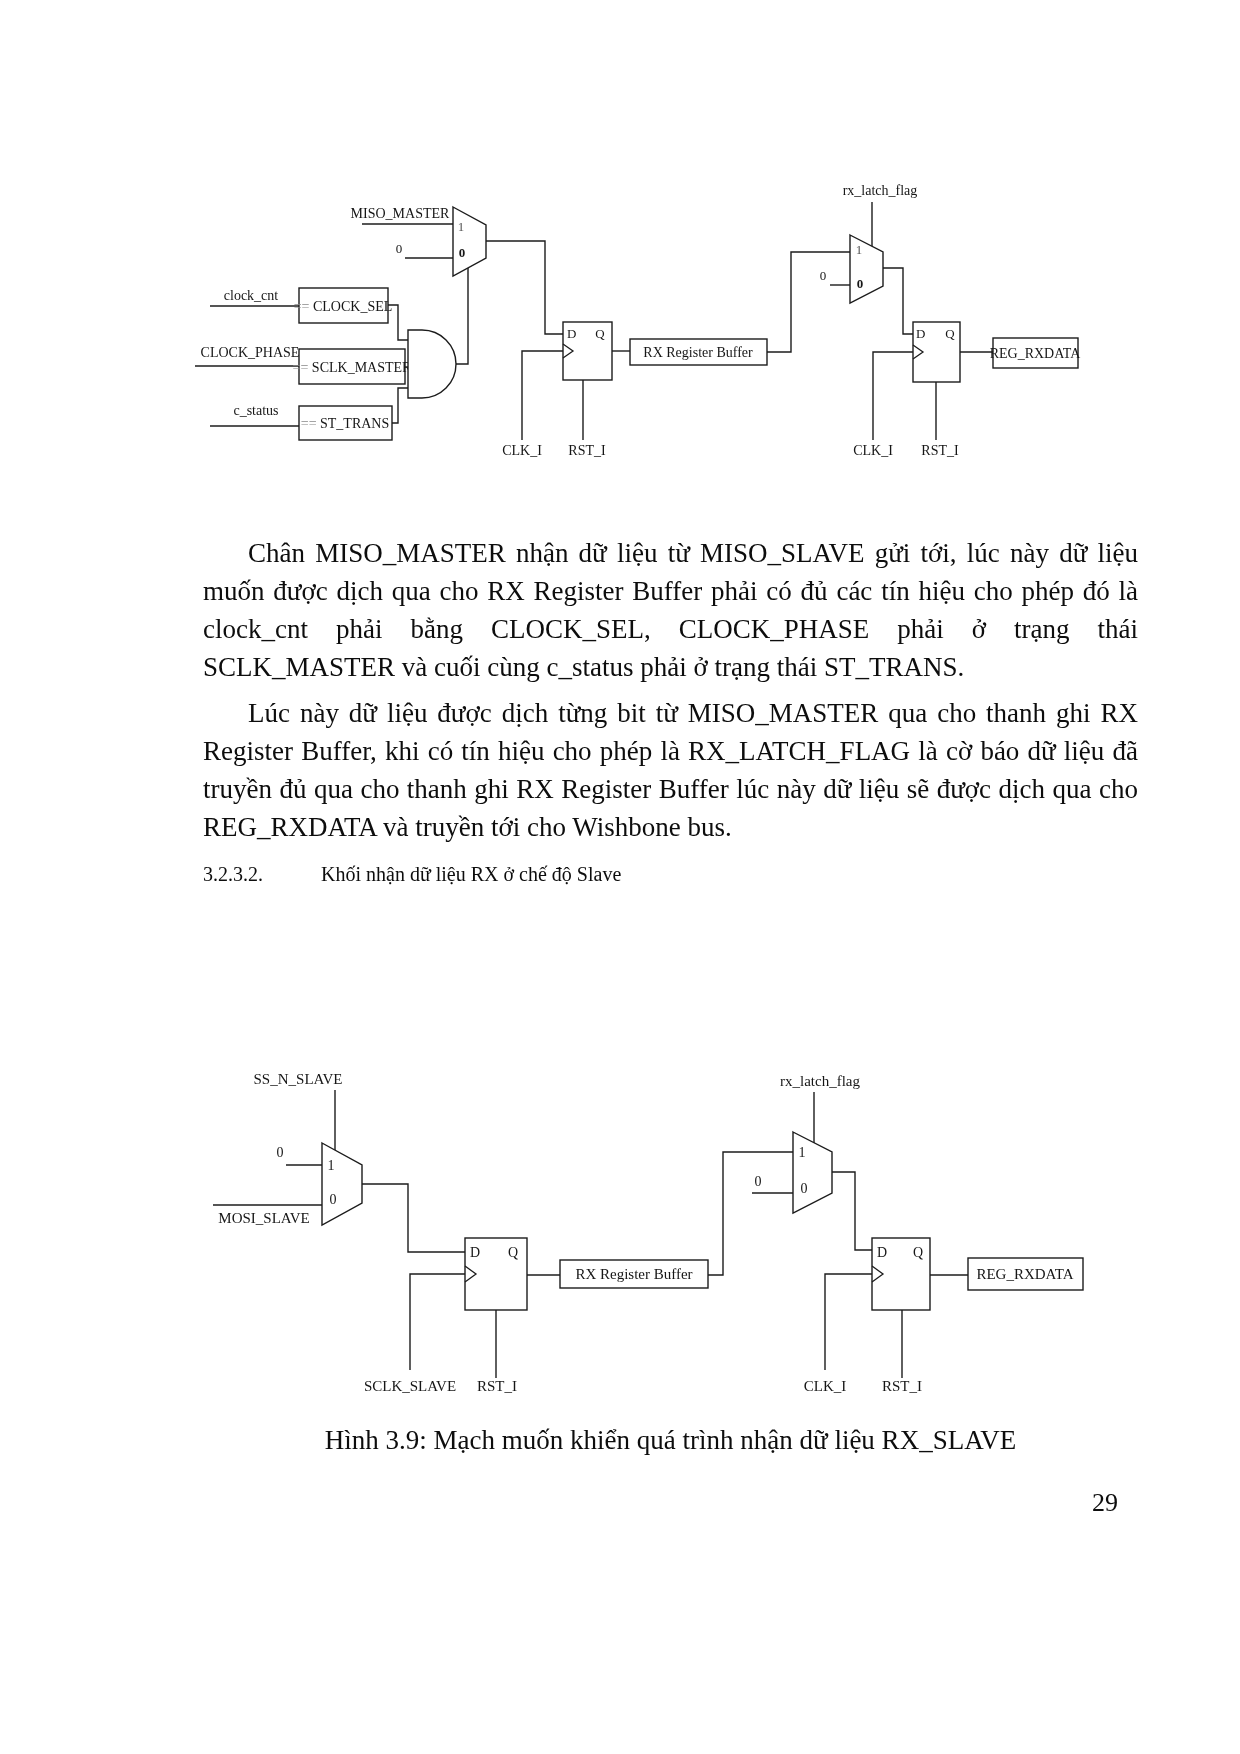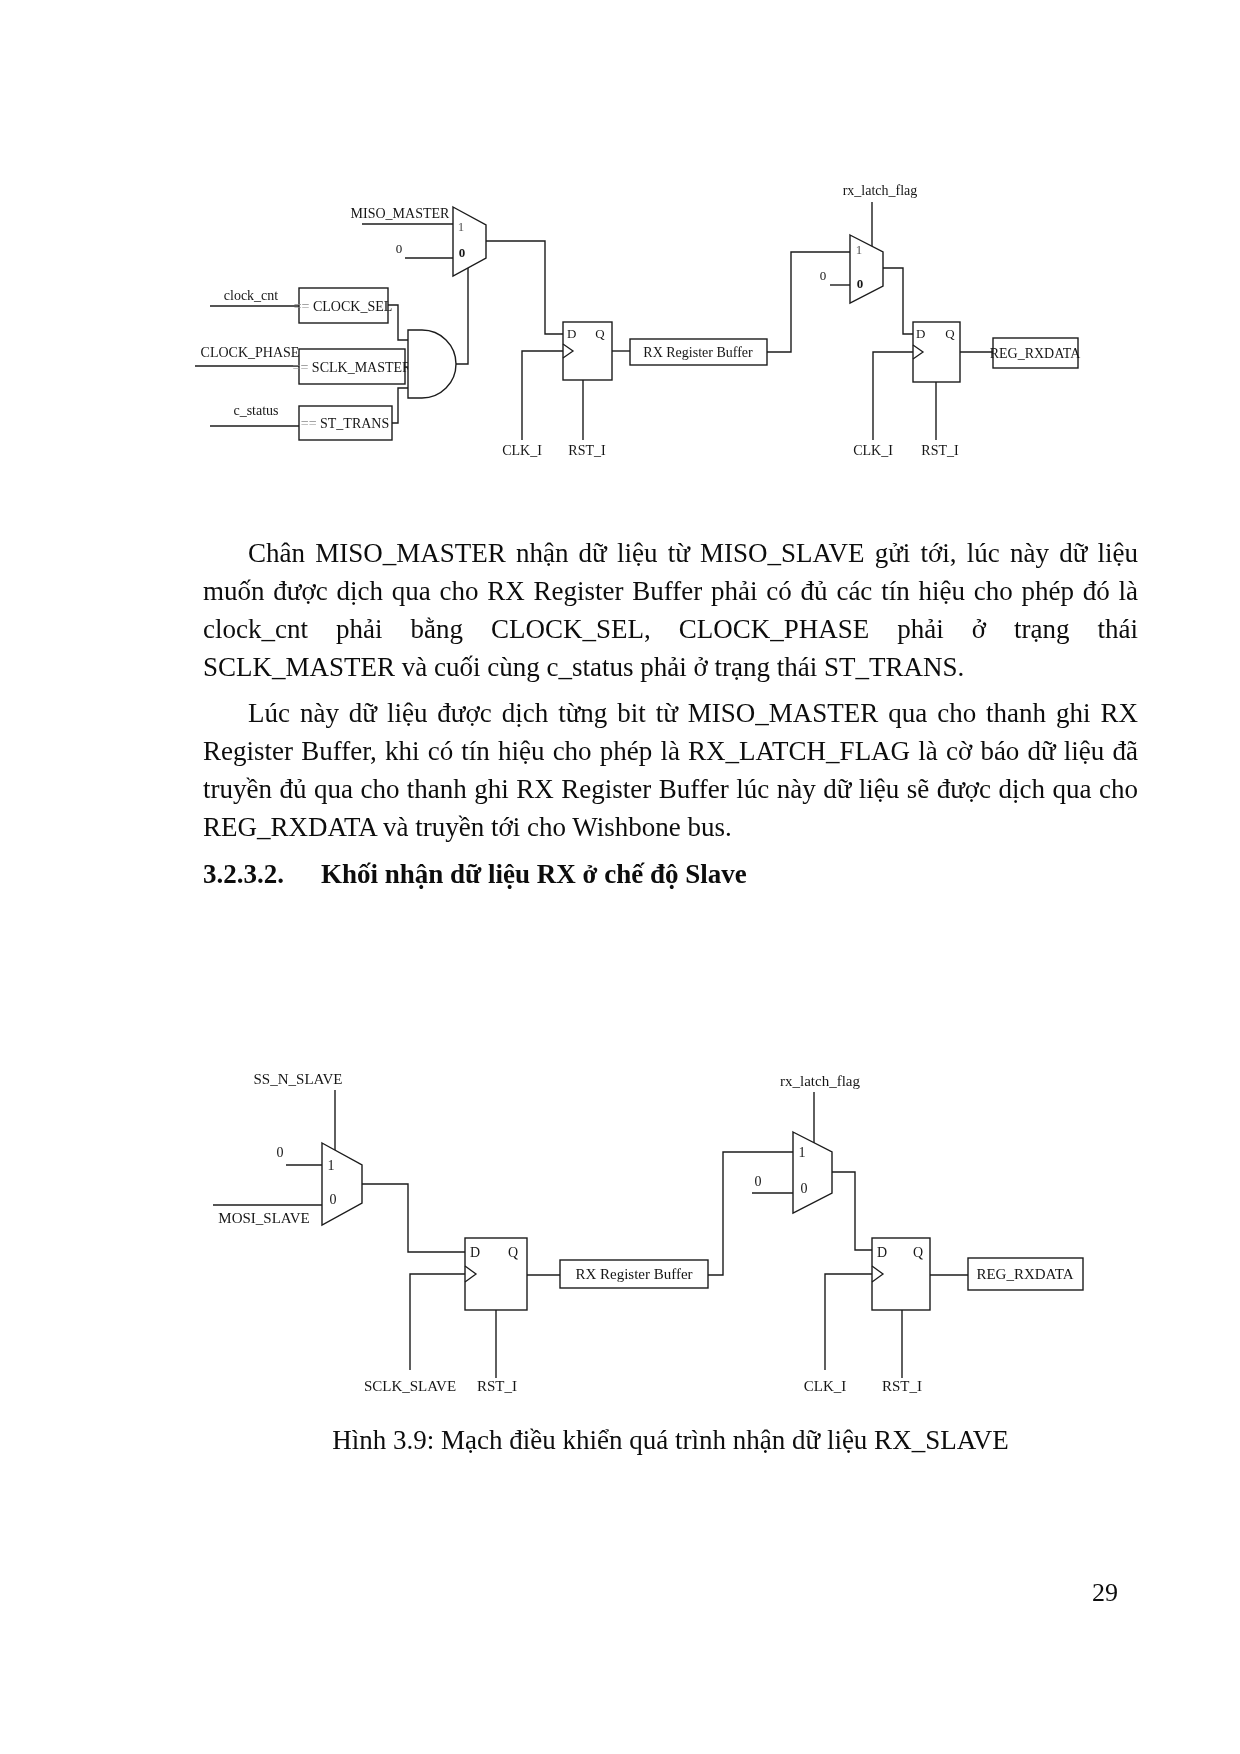--- a/index.html
+++ b/index.html
@@ -23,25 +23,25 @@
     position:absolute;left:203px;width:935px;
     text-align:center;font-size:27px;line-height:32px;white-space:nowrap;
   }
   .body-par{
     position:absolute;left:203px;width:935px;margin:0;
     font-size:27px;line-height:38px;
     text-align:justify;text-indent:45px;
   }
   .heading{
     position:absolute;left:203px;width:935px;
-    font-size:27px;line-height:32px;font-weight:bold;
+    font-size:20px;line-height:32px;font-weight:normal;
   }
   .heading .h-num{display:inline-block;width:118px;}
   .page-number{
-    position:absolute;left:1092px;top:1578px;
+    position:absolute;left:1092px;top:1488px;
     font-size:26px;
   }
 </style>
 </head>
 <body>
 
 <div class="page">
 
   <svg class="fig" style="left:150px;top:150px;" width="940" height="310" viewBox="0 0 940 310">
 
@@ -167,18 +167,18 @@
     <path class="wire" d="M645,310 V214 H692"></path>
     <text x="645" y="331" font-size="15" text-anchor="middle">CLK_I</text>
     <path class="wire" d="M722,250 V318"></path>
     <text x="722" y="331" font-size="15" text-anchor="middle">RST_I</text>
 
     <path class="wire" d="M750,215 H788"></path>
     <rect class="shape" x="788" y="198" width="115" height="32"></rect>
     <text x="845" y="219" font-size="15" text-anchor="middle">REG_RXDATA</text>
   </svg>
 
-  <div class="caption" style="top:1424px;">Hình 3.9: Mạch điều khiển quá trình nhận dữ liệu RX_SLAVE</div>
+  <div class="caption" style="top:1424px;">Hình 3.9: Mạch muốn khiển quá trình nhận dữ liệu RX_SLAVE</div>
 
 
   <div class="page-number">29</div>
 
 </div>
 
 </body></html>

